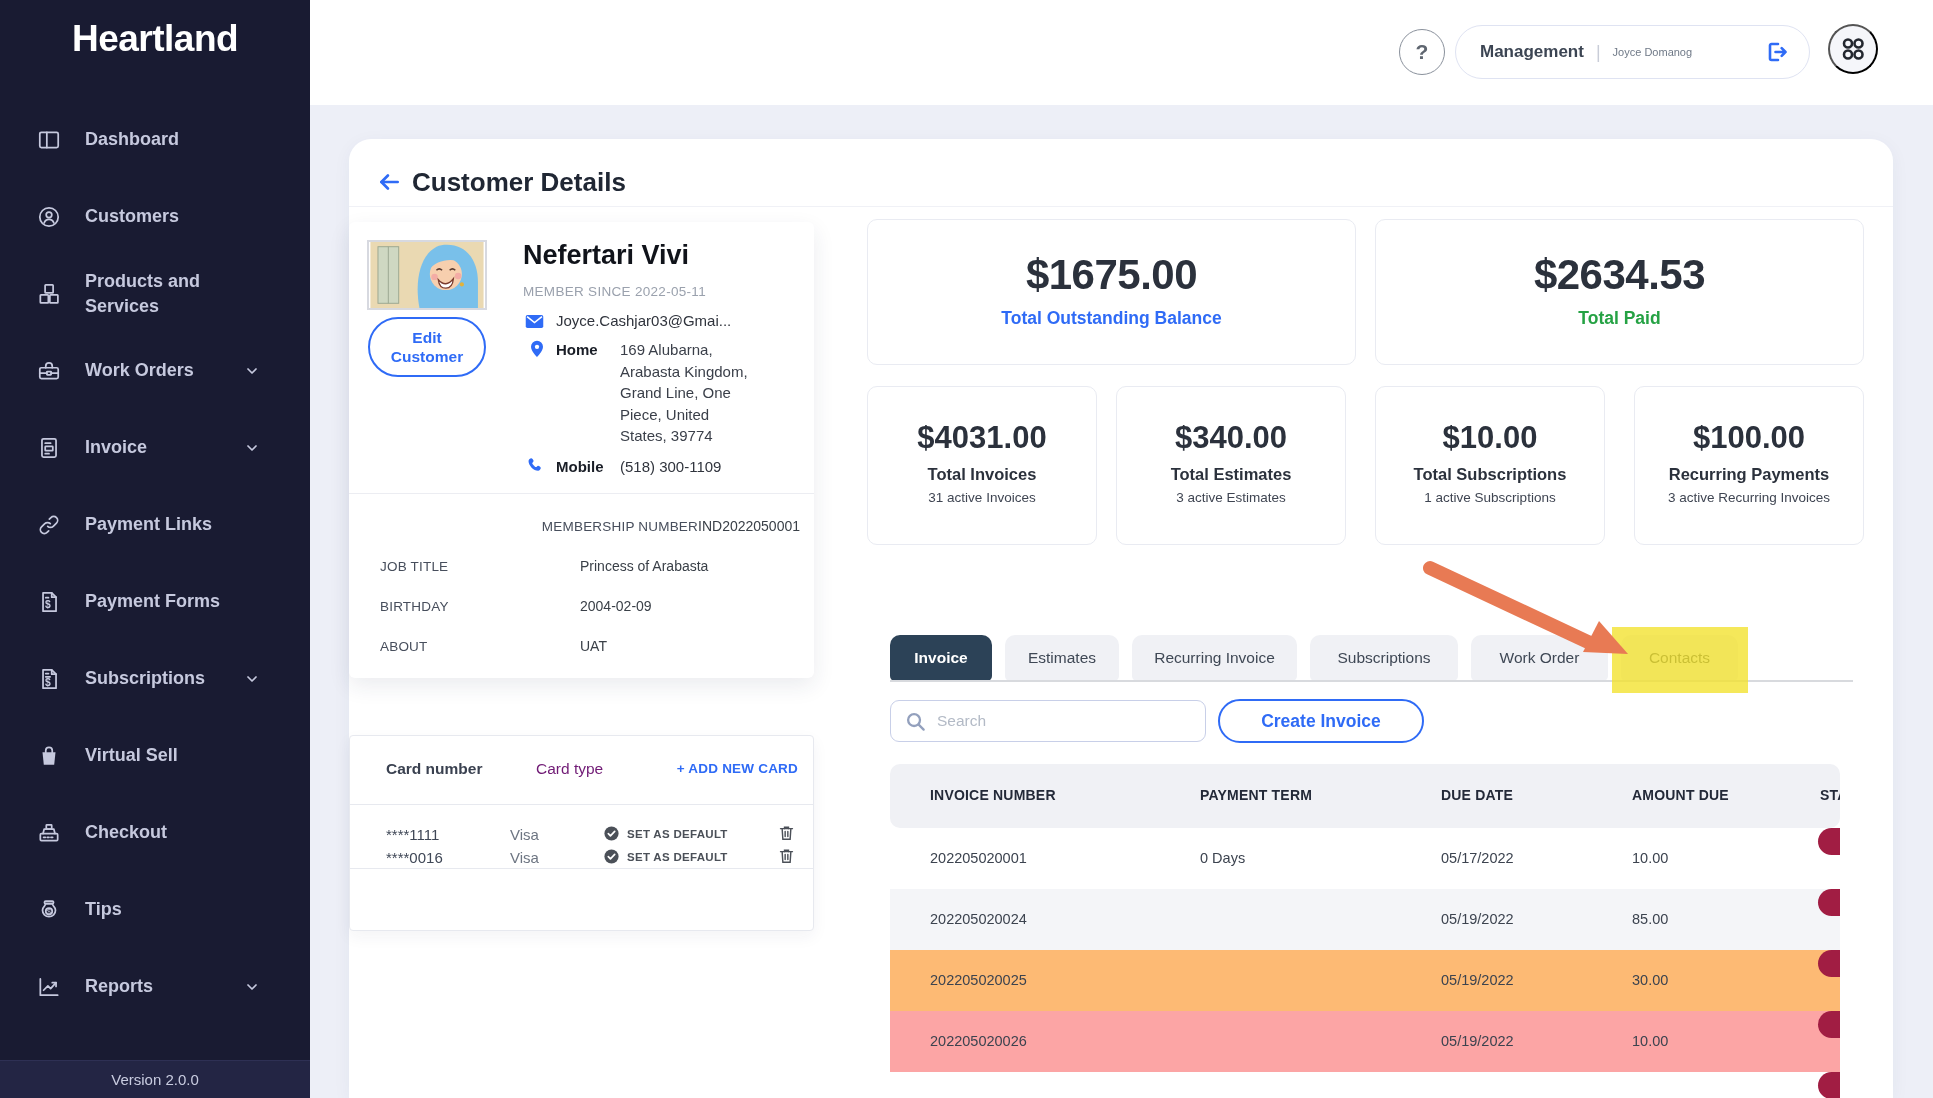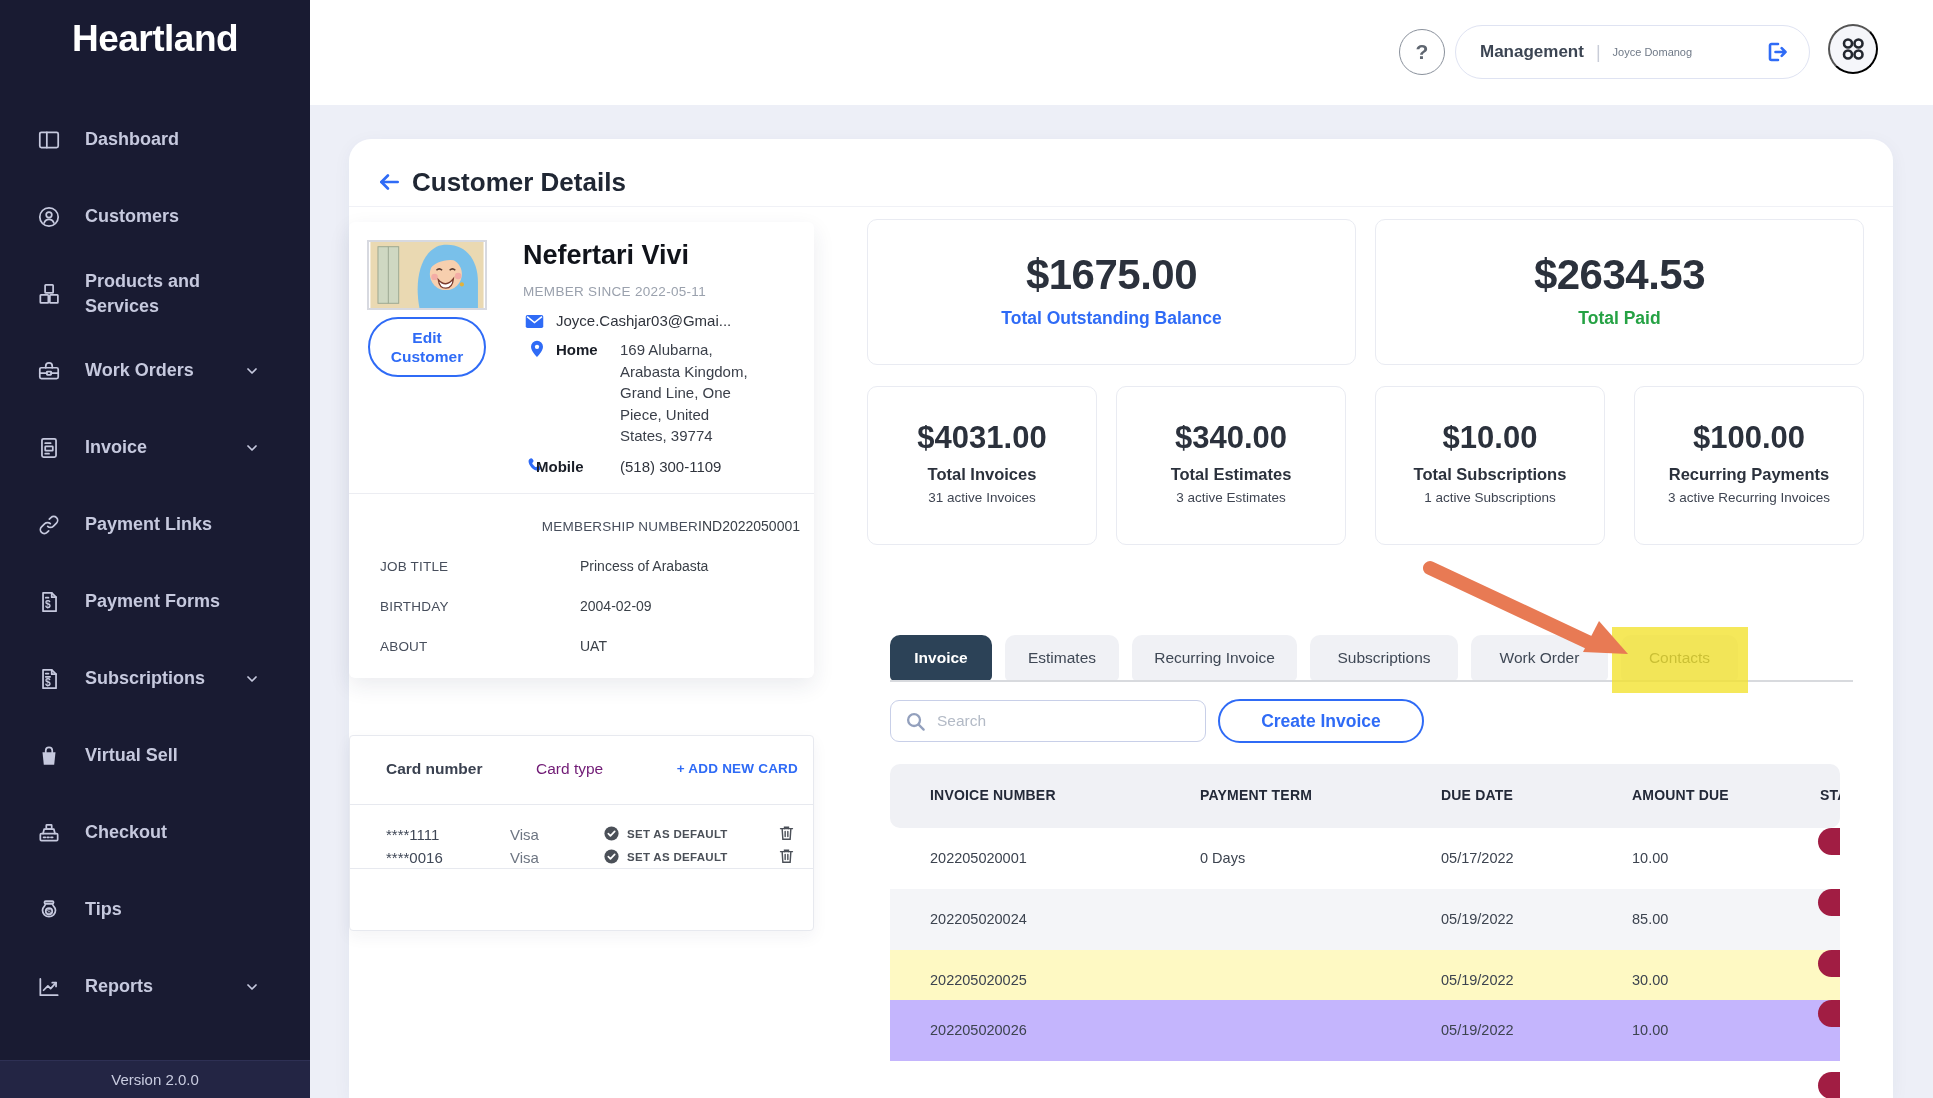--- a/index.html
+++ b/index.html
@@ -346,21 +346,21 @@
     <div>Grand Line, One</div>
     <div>Piece, United</div>
     <div>States, 39774</div>
   </div>
 
   <span class="crow-icon" style="left:526px;top:456px;">
     <svg viewBox="0 0 24 24" style="width:19px;height:19px;">
         <path d="M6.6 2.8c1.2 0 3 2.3 3 3.4s-1.7 2-1.7 2.8c0 1 3.6 4.9 4.6 4.9s1.6-1.7 2.8-1.7 3.4 1.8 3.4 3-1.7 3.4-3.4 3.4C9.6 18.6 3.2 12 3.2 6.2c0-1.7 2.2-3.4 3.4-3.4z" fill="#2f6bf6"></path>
       </svg>
   </span>
-  <span class="contact-text contact-label" style="left:536px;top:458px;">Mobile</span>
+  <span class="contact-text contact-label" style="left:556px;top:458px;">Mobile</span>
   <span class="contact-text" style="left:620px;top:458px;">(518) 300-1109</span>
 
   <div class="profile-rule"></div>
 
   <div class="detail-row" style="top:518px;text-align:right;">
     <span class="detail-label">MEMBERSHIP NUMBER</span><span class="detail-value">IND2022050001</span>
   </div>
   <div class="detail-row" style="top:558px;">
     <span class="detail-label">JOB TITLE</span><span class="detail-value">Princess of Arabasta</span>
   </div>
@@ -482,28 +482,28 @@
       <span class="c4">10.00</span>
       <span class="badge" style="background-color: rgb(161, 29, 67);"></span>
     </div>
     <div class="inv-row" style="top:125px;background:#f4f5f8;">
       <span class="c1">202205020024</span>
       <span class="c2"></span>
       <span class="c3">05/19/2022</span>
       <span class="c4">85.00</span>
       <span class="badge" style="background-color: rgb(161, 29, 67);"></span>
     </div>
-    <div class="inv-row" style="top:186px;background:#fef9c3;">
+    <div class="inv-row" style="top:186px;background:#fdba74;">
       <span class="c1">202205020025</span>
       <span class="c2"></span>
       <span class="c3">05/19/2022</span>
       <span class="c4">30.00</span>
       <span class="badge" style="background-color: rgb(161, 29, 67);"></span>
     </div>
-    <div class="inv-row" style="top:236px;background:#c4b5fd;">
+    <div class="inv-row" style="top:247px;background:#fca5a5;">
       <span class="c1">202205020026</span>
       <span class="c2"></span>
       <span class="c3">05/19/2022</span>
       <span class="c4">10.00</span>
       <span class="badge" style="background-color: rgb(161, 29, 67);"></span>
     </div>
     <div class="inv-row" style="top:308px;background:#fff;">
       <span class="badge" style="background-color: rgb(161, 29, 67);"></span>
     </div>
   </div>

